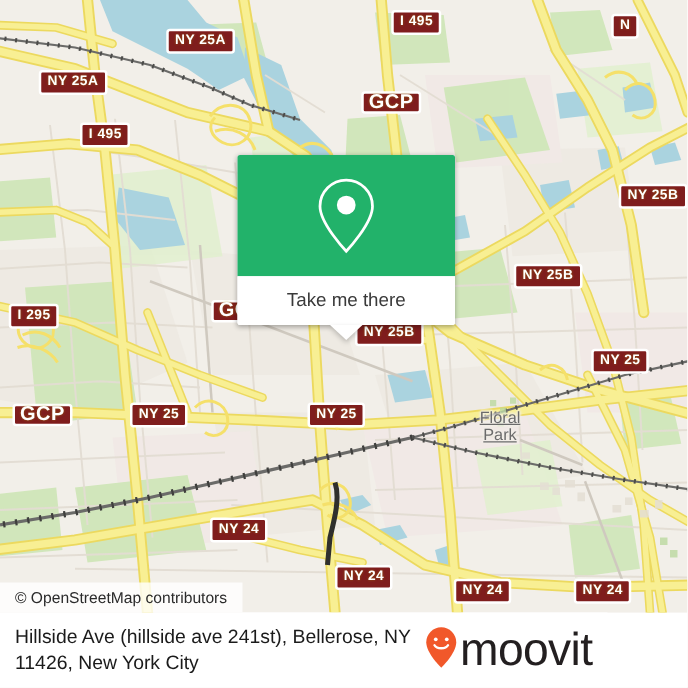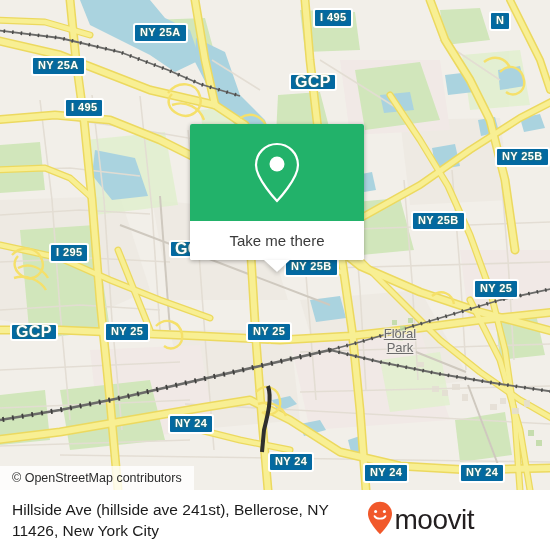--- a/index.html
+++ b/index.html
@@ -23,21 +23,21 @@
     width: 550px;
     height: 490px;
     overflow: hidden;
     background: #f2efe9;
   }
   #map svg { display: block; }
 
   
   .shield {
     position: absolute;
-    background: #0369a1;
+    background: #7f1d1d;
     border: 2px solid #ffffff;
     border-radius: 3px;
     color: #ffffff;
     font-weight: bold;
     font-size: 11px;
     line-height: 13px;
     padding: 1px 5px 2px 5px;
     letter-spacing: 0.4px;
     white-space: nowrap;
     text-shadow: 0 0 2px rgba(170,150,0,0.55);
@@ -139,21 +139,21 @@
   }
   #brand {
     flex: 0 0 auto;
     display: flex;
     align-items: center;
     gap: 2px;
     padding-right: 4px;
   }
   #brand-word {
     color: #231f20;
-    font-size: 28px;
+    font-size: 37px;
     line-height: 32px;
     letter-spacing: -0.5px;
     font-weight: normal;
   }
 </style>
 </head>
 <body>
 
 <div id="app">
 
@@ -359,21 +359,21 @@
     </svg>
 
     <div class="shield" style="left:133px; top:23px;">NY 25A</div>
     <div class="shield" style="left:31px;  top:56px;">NY 25A</div>
     <div class="shield" style="left:313px; top:8px;">I 495</div>
     <div class="shield" style="left:489px; top:11px;">N</div>
     <div class="shield" style="left:64px;  top:98px;">I 495</div>
     <div class="shield sm" style="left:289px; top:73px;">GCP</div>
     <div class="shield" style="left:495px; top:147px;">NY 25B</div>
     <div class="shield" style="left:411px; top:211px;">NY 25B</div>
-    <div class="shield" style="left:7px;   top:243px;margin-left:42px;">I 295</div>
+    <div class="shield" style="left:7px;   top:243px;">I 295</div>
     <div class="shield sm" style="left:169px; top:240px;">GCP</div>
     <div class="shield" style="left:284px; top:257px;">NY 25B</div>
     <div class="shield" style="left:473px; top:279px;">NY 25</div>
     <div class="shield sm" style="left:10px;  top:323px;">GCP</div>
     <div class="shield" style="left:104px; top:322px;">NY 25</div>
     <div class="shield" style="left:246px; top:322px;">NY 25</div>
     <div class="shield" style="left:168px; top:414px;">NY 24</div>
     <div class="shield" style="left:268px; top:452px;">NY 24</div>
     <div class="shield" style="left:363px; top:463px;">NY 24</div>
     <div class="shield" style="left:459px; top:463px;">NY 24</div>

